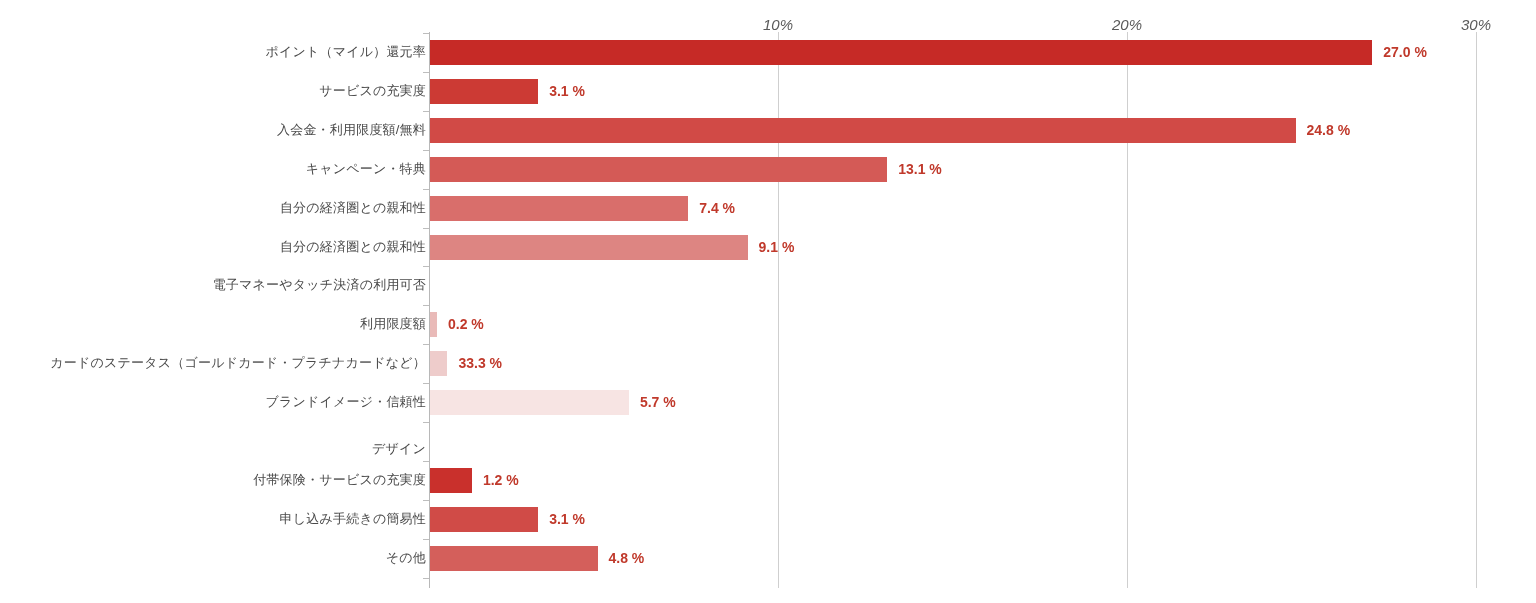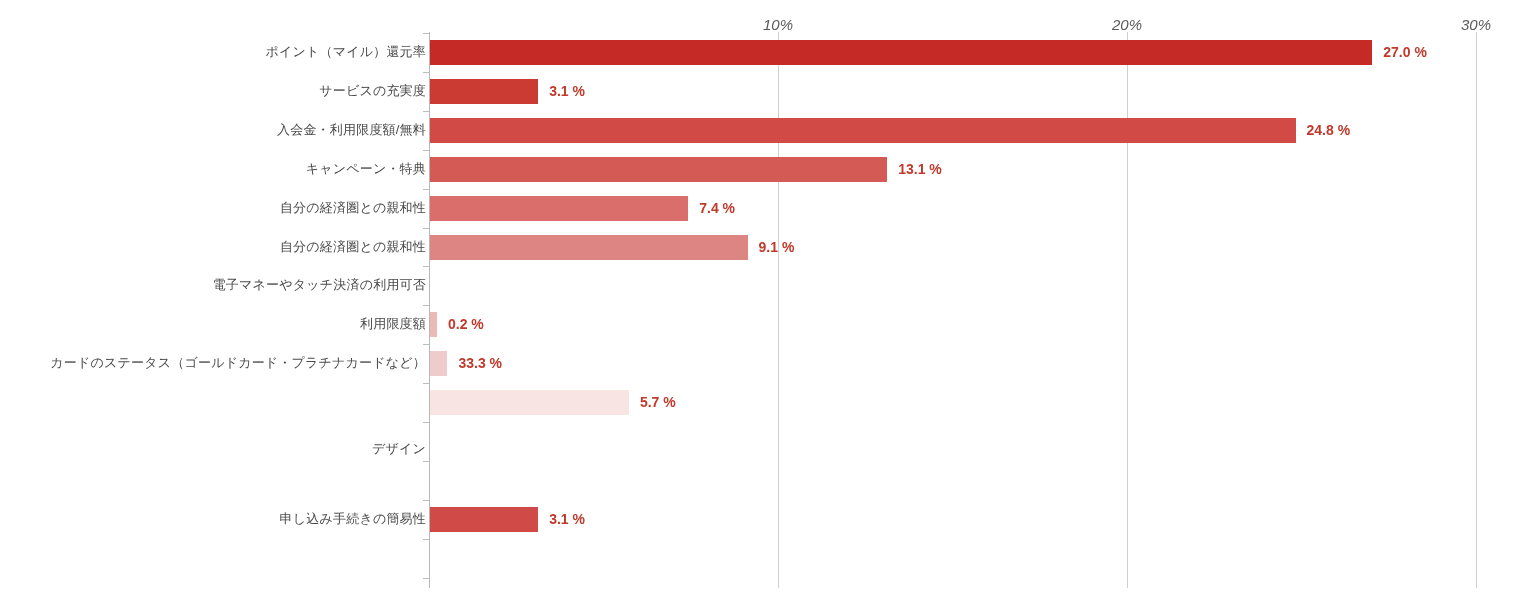--- a/index.html
+++ b/index.html
@@ -175,26 +175,37 @@
         <div class="cat-label">利用限度額</div>
         <div class="bar" style="width: 6.98px; background: rgb(233, 186, 184);"></div>
         <div class="bar-value" style="left: 447.98px; color: rgb(192, 57, 43);">0.2 %</div>
       </div>
       <div class="row" style="top: 344.2px;">
         <div class="cat-label">カードのステータス（ゴールドカード・プラチナカードなど）</div>
         <div class="bar" style="width: 17.45px; background: rgb(238, 204, 203);"></div>
         <div class="bar-value" style="left: 458.45px; color: rgb(192, 57, 43);">33.3 %</div>
       </div>
       <div class="row" style="top: 383.1px;">
+        <div class="cat-label">ブランドイメージ・信頼性</div>
         <div class="bar" style="width: 198.93px; background: rgb(247, 228, 227);"></div>
         <div class="bar-value" style="left: 639.93px; color: rgb(192, 57, 43);">5.7 %</div>
       </div>
       <div class="row" style="top: 430px;">
         <div class="cat-label">デザイン</div>
+      </div>
+      <div class="row" style="top: 460.9px;">
+        <div class="cat-label">付帯保険・サービスの充実度</div>
+        <div class="bar" style="width: 41.88px; background: rgb(201, 48, 44);"></div>
+        <div class="bar-value" style="left: 482.88px; color: rgb(192, 57, 43);">1.2 %</div>
       </div>
       <div class="row" style="top: 499.8px;">
         <div class="cat-label">申し込み手続きの簡易性</div>
         <div class="bar" style="width: 108.19px; background: rgb(208, 75, 71);"></div>
         <div class="bar-value" style="left: 549.19px; color: rgb(192, 57, 43);">3.1 %</div>
       </div>
+      <div class="row" style="top: 538.7px;">
+        <div class="cat-label">その他</div>
+        <div class="bar" style="width: 167.52px; background: rgb(212, 95, 91);"></div>
+        <div class="bar-value" style="left: 608.52px; color: rgb(192, 57, 43);">4.8 %</div>
+      </div>
     </div>
 
 </div>
 
 </body></html>

